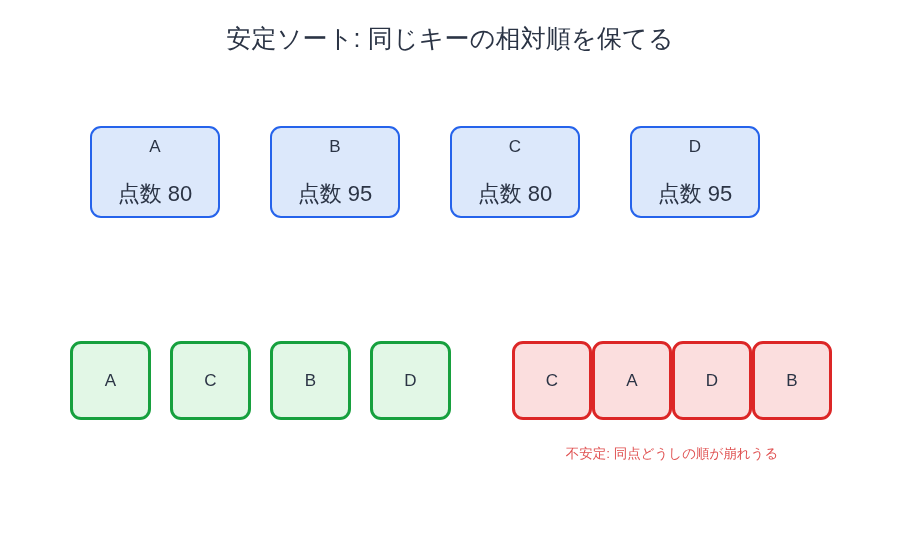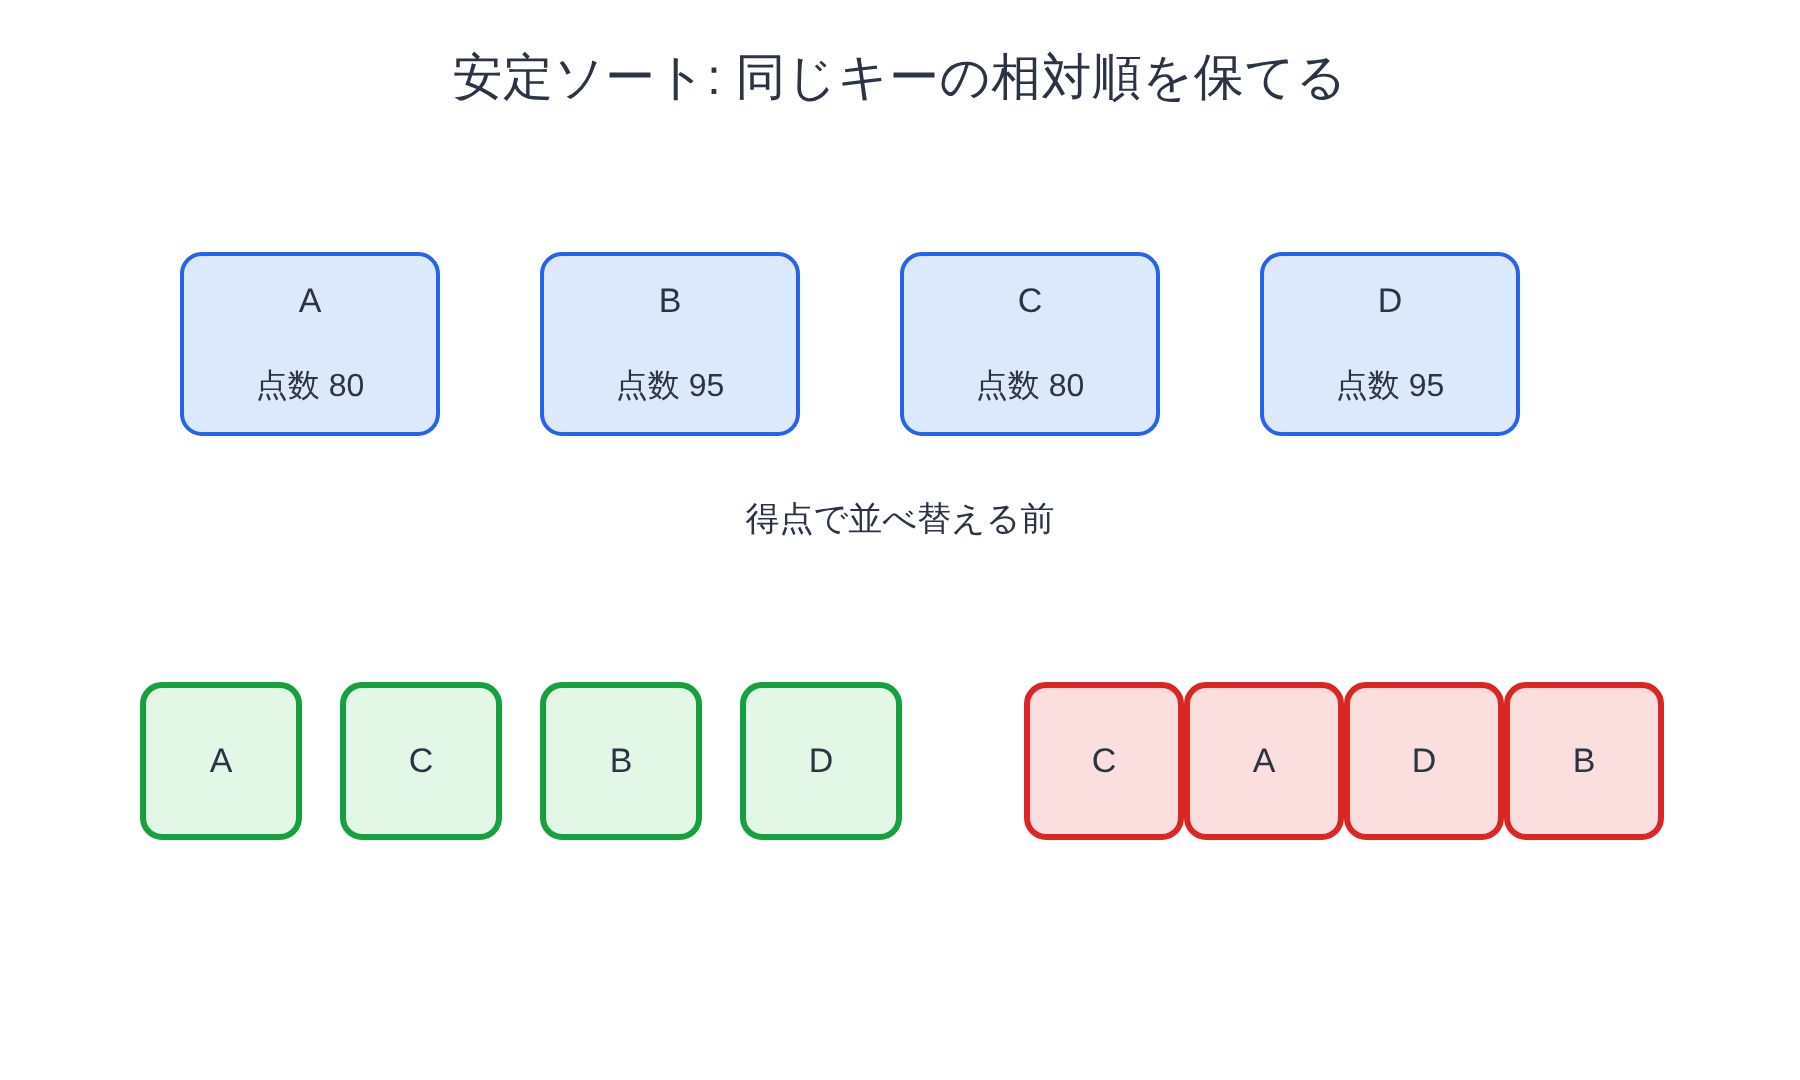--- a/index.html
+++ b/index.html
@@ -67,21 +67,21 @@
     border: 2.6px solid #2563eb;
     border-radius: 11px;
     font-size: 17px;
     color: #2b3445;
   }
   .card-blue .card-name {
     font-size: 17px;
     display: block;
   }
   .card-blue .card-score {
-    font-size: 16px;
+    font-size: 22px;
     display: block;
     margin-top: 22px;
   }
 
   
   .caption-before {
     position: absolute;
     left: 0;
     top: 248px;
     width: 900px;
@@ -167,21 +167,20 @@
       <span class="card-score">点数 80</span>
     </div>
 
     <div class="card card-blue">
       <span class="card-name">D</span>
       <span class="card-score">点数 95</span>
     </div>
 
   </div>
 
-  <div class="caption-before">得点で並べ替える前</div>
 
   <div class="row row-stable">
 
     <div class="card card-green">
       <span>A</span>
     </div>
 
     <div class="card card-green">
       <span>C</span>
     </div>
@@ -210,14 +209,15 @@
       <span>D</span>
     </div>
 
     <div class="card card-red">
       <span>B</span>
     </div>
 
   </div>
 
 
+  <div class="note note-unstable">不安定: 同点どうしの順が崩れうる</div>
 
 </div>
 
 </body></html>

